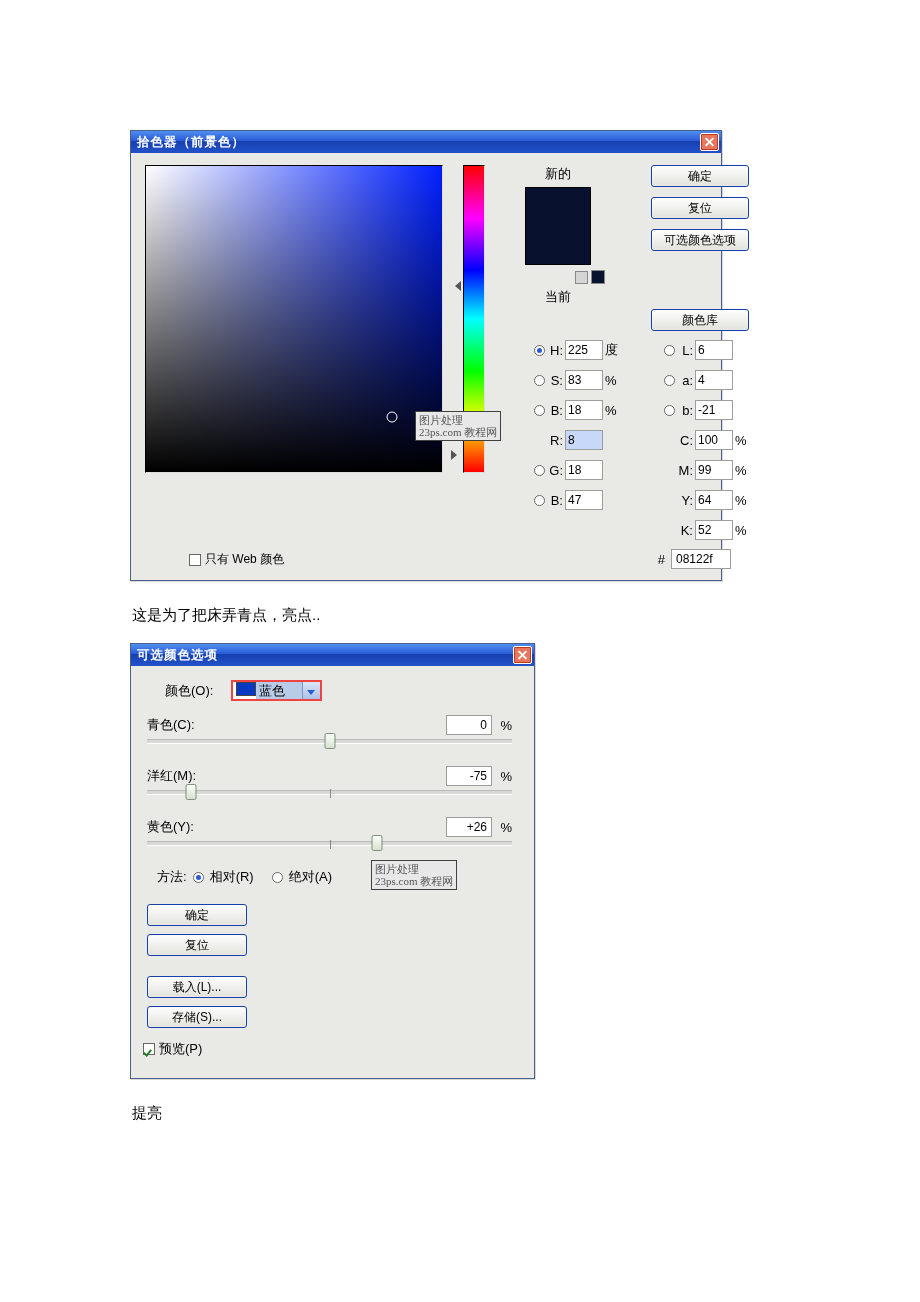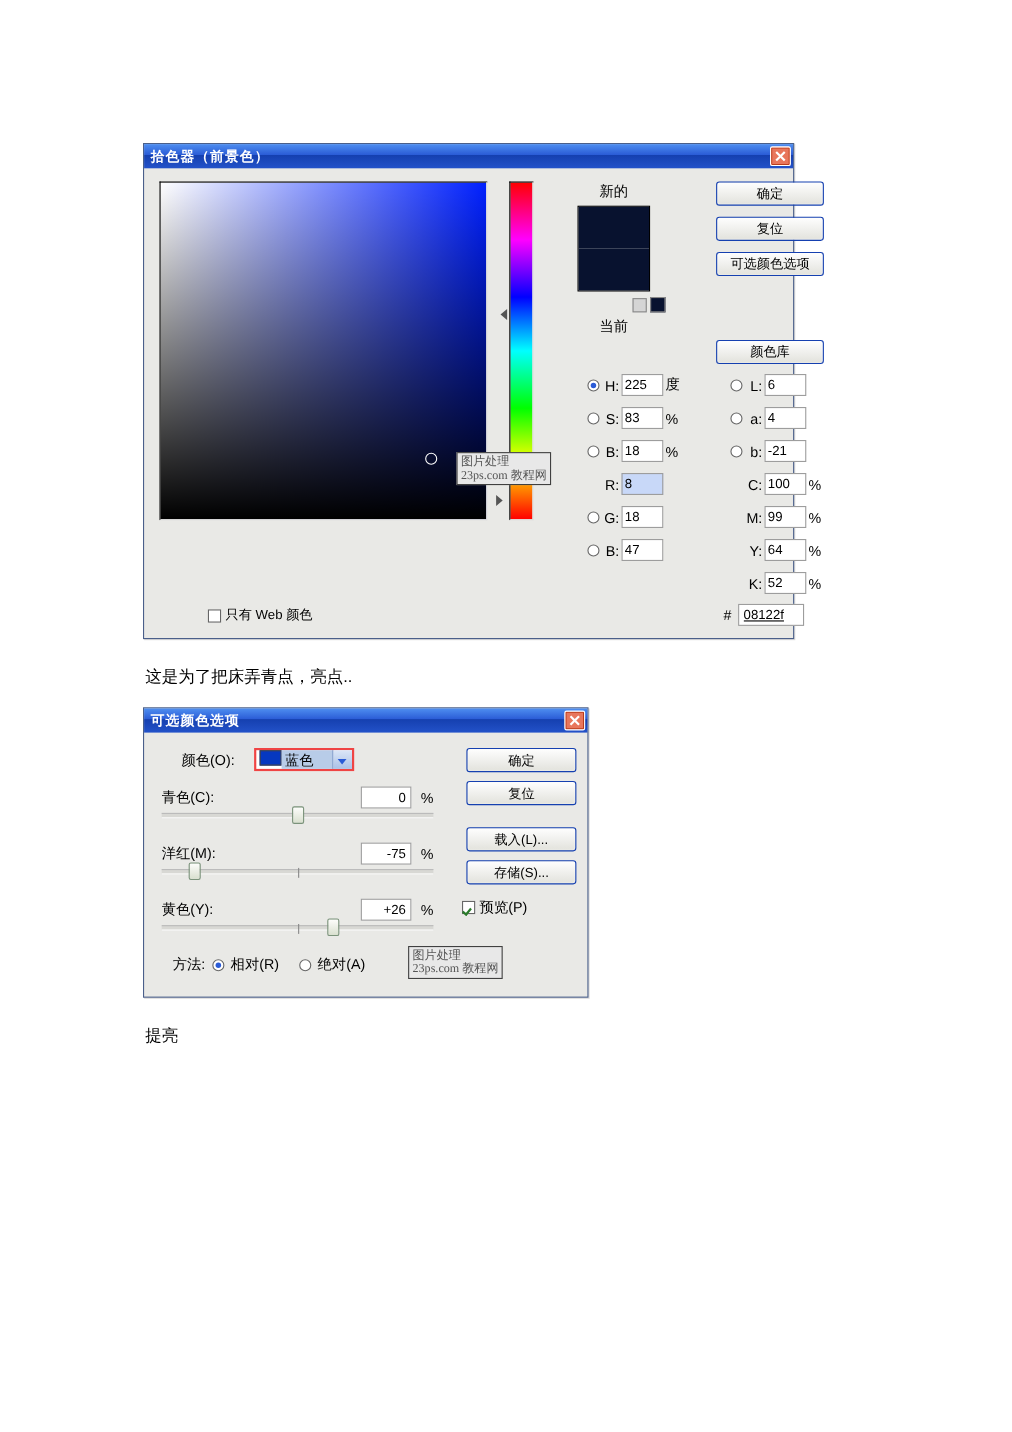--- a/index.html
+++ b/index.html
@@ -111,21 +111,21 @@
   .mini-swatch { width:14px;height:14px;background:#08122f;border:1px solid #888; display:inline-block; }
   .swatch-side { display:flex; justify-content:flex-end; gap:3px; margin-top:5px; align-items:center; padding-right:4px;}
   .num-col .row { height:30px; display:flex; align-items:center; gap:2px; justify-content:flex-end;}
   .radio { width:11px;height:11px;border:1px solid #666;border-radius:50%;display:inline-block;background:#fff;position:relative;}
   .radio.sel::after { content:'';position:absolute;left:2px;top:2px;width:5px;height:5px;background:#2a5bd6;border-radius:50%;}
   .lbl2 { width:16px; text-align:right;}
   .num-in { width:38px; height:20px; border:1px solid #9d9d9d; background:#fff; text-align:left; padding-right:4px; font-family:inherit; font-size:12px;}
   .num-in.sel { background:#c8d8f8; }
   .unit { width:14px;}
   .hex-row { display:flex; align-items:center; gap:6px; margin-top:4px; justify-content:flex-end; padding-right:18px;}
-  .hex-in { width:60px; height:20px; border:1px solid #9d9d9d; background:#fff; padding-left:4px; font-family:inherit;font-size:12px;text-decoration:underline;}
+  .hex-in { width:60px; height:20px; border:1px solid #9d9d9d; background:#fff; padding-left:4px; font-family:inherit;font-size:12px;}
 
   .btn-col { width: 98px; margin-left:auto; display:flex; flex-direction:column; gap:10px; }
   .xp-btn {
     height: 22px;
     background: linear-gradient(to bottom,#fefefe,#e2e2dc);
     border:1px solid #1540b0;
     border-radius:3px;
     font-family:inherit;
     font-size:12px;
     box-shadow: inset 0 0 2px rgba(255,255,255,0.8);
@@ -148,21 +148,21 @@
     line-height:12px;
     padding:2px 3px;
     font-family:"SimSun";
   }
 
   
   .caption { font-size:15px; margin: 22px 0 18px 2px; }
 
   
   .selcolor { width: 405px; }
-  .sc-body { padding: 14px 10px 20px 16px; display:flex; gap:18px; position:relative;}
+  .sc-body { padding: 14px 10px 20px 16px; display:flex; gap:18px; position:relative;flex-direction:column;}
   .sc-left { flex:1; }
   .sc-row0 { display:flex; align-items:center; gap:6px; margin-bottom:14px; margin-left:18px;}
   .sc-row0 .lbl { width:60px; }
   .combo {
     display:flex; align-items:flex-start;
     border:2px solid #ef4444;
     background:#fff;
     height:21px; width:91px;
   }
   .combo-sw { width:20px;height:14px;background:#0638c0; margin-left:3px; border:1px solid #444;}

